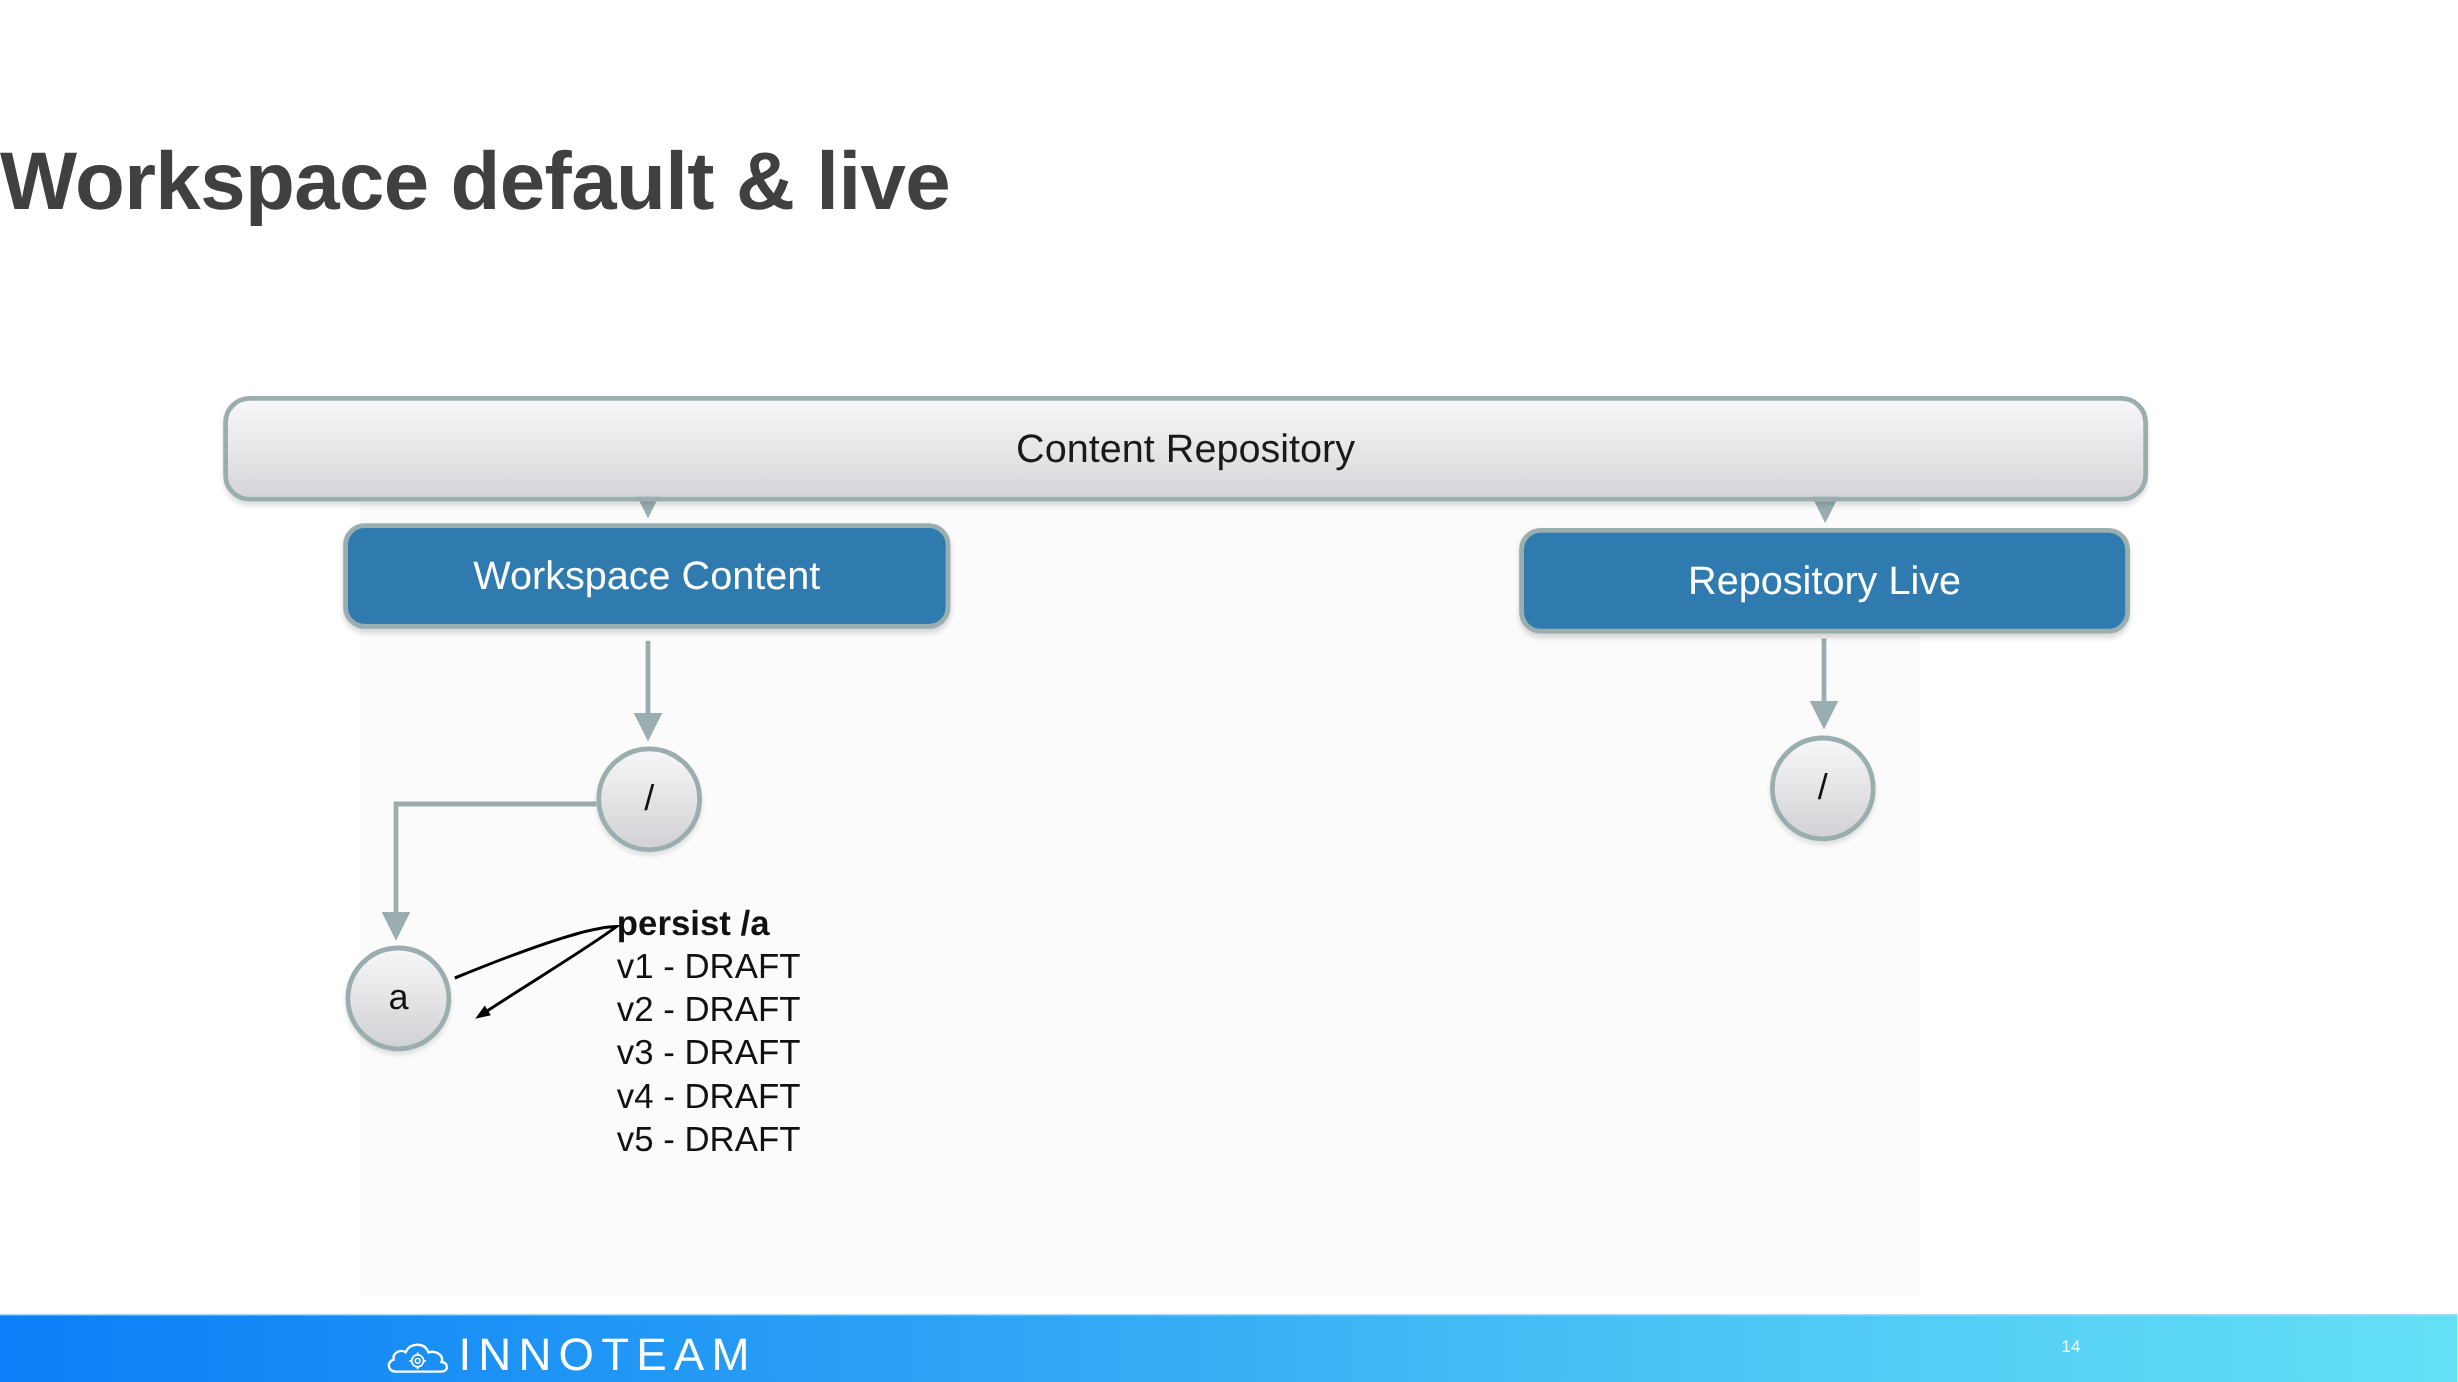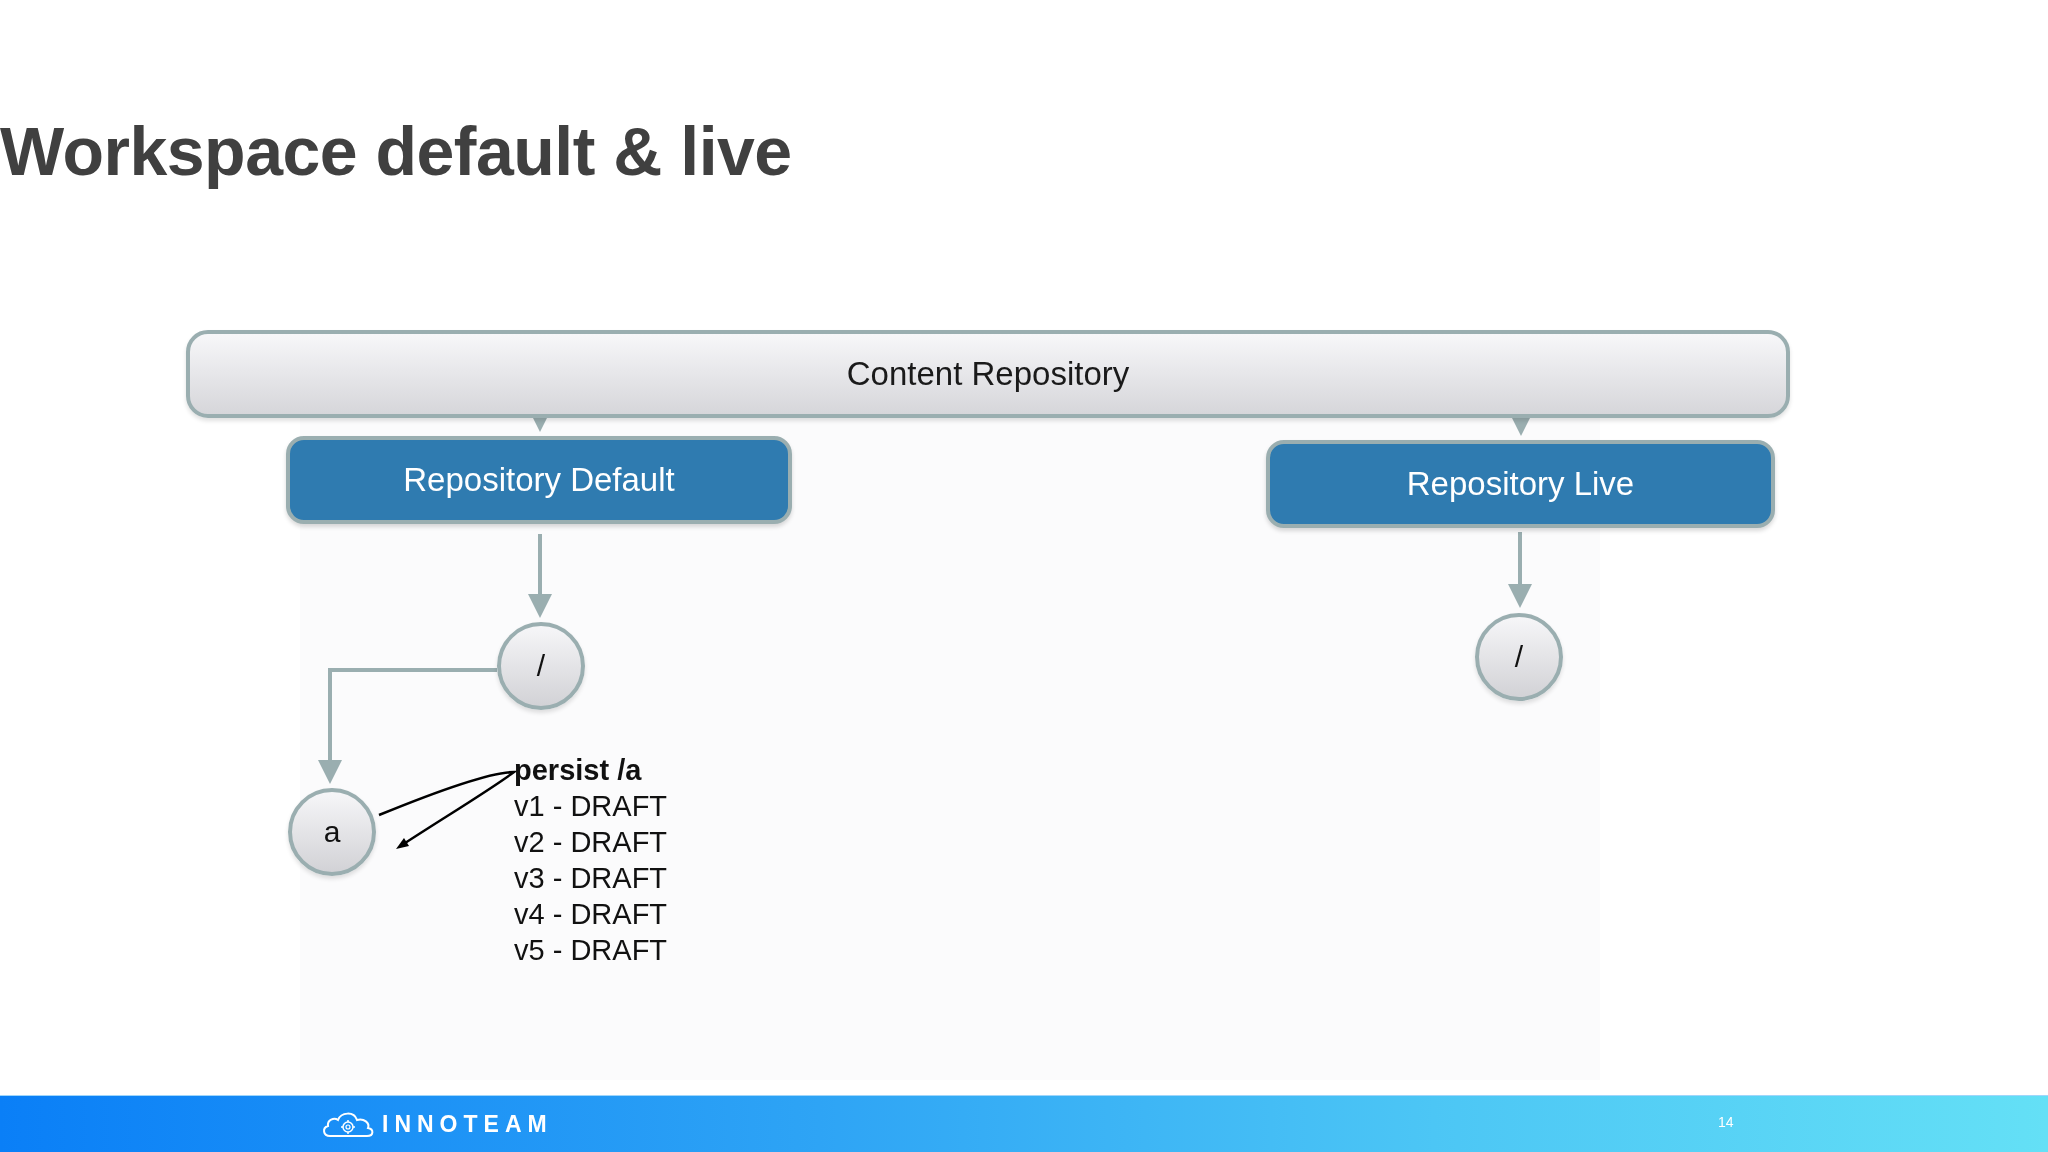--- a/index.html
+++ b/index.html
@@ -19,21 +19,21 @@
   .node-root-default { left:497px; top:622px; }
   .node-root-live { left:1475px; top:613px; }
   .node-a { left:288px; top:788px; }
   svg.lines { position:absolute; left:0; top:0; width:2048px; height:1152px; pointer-events:none; }
   .versions { position:absolute; left:514px; top:752px; font-size:29px; line-height:36px; color:#111; }
   .versions .head { font-weight:bold; }
   .footer { position:absolute; left:0; top:1095px; width:2048px; height:57px;
             background:linear-gradient(90deg, #0a7ff7 0%, #2ea4f5 40%, #4cc6f5 70%, #64e0f6 100%);
             border-top:1px solid #9fd6fb; }
   .brand { position:absolute; left:320px; top:13px; display:flex; align-items:center; gap:6px; }
-  .brand-text { font-size:23px; color:#ffffff; letter-spacing:6px; font-weight:bold; }
+  .brand-text { font-size:38px; color:#ffffff; letter-spacing:6px; font-weight:normal; }
   .page-num { position:absolute; left:1718px; top:18px; font-size:14px; color:#ffffff; }
 </style>
 </head>
 <body>
 
 <div class="panel"></div>
 
 <div class="title">Workspace default &amp; live</div>
 
 <svg class="lines" viewBox="0 0 2048 1152">
@@ -55,21 +55,21 @@
 
   <path d="M379,815 C440,790 490,772 514,772 C490,790 440,820 402,845" fill="none" stroke="#000" stroke-width="2.5"></path>
   <path d="M396,849 L404,838 L409,846 z" fill="#000"></path>
 </svg>
 
 <div class="repo">
   <span>Content Repository</span>
 </div>
 
 <div class="ws ws-default">
-  <span>Repository Default</span>
+  <span>Workspace Content</span>
 </div>
 
 <div class="ws ws-live">
   <span>Repository Live</span>
 </div>
 
 <div class="node node-root-default">
   <span>/</span>
 </div>
 

